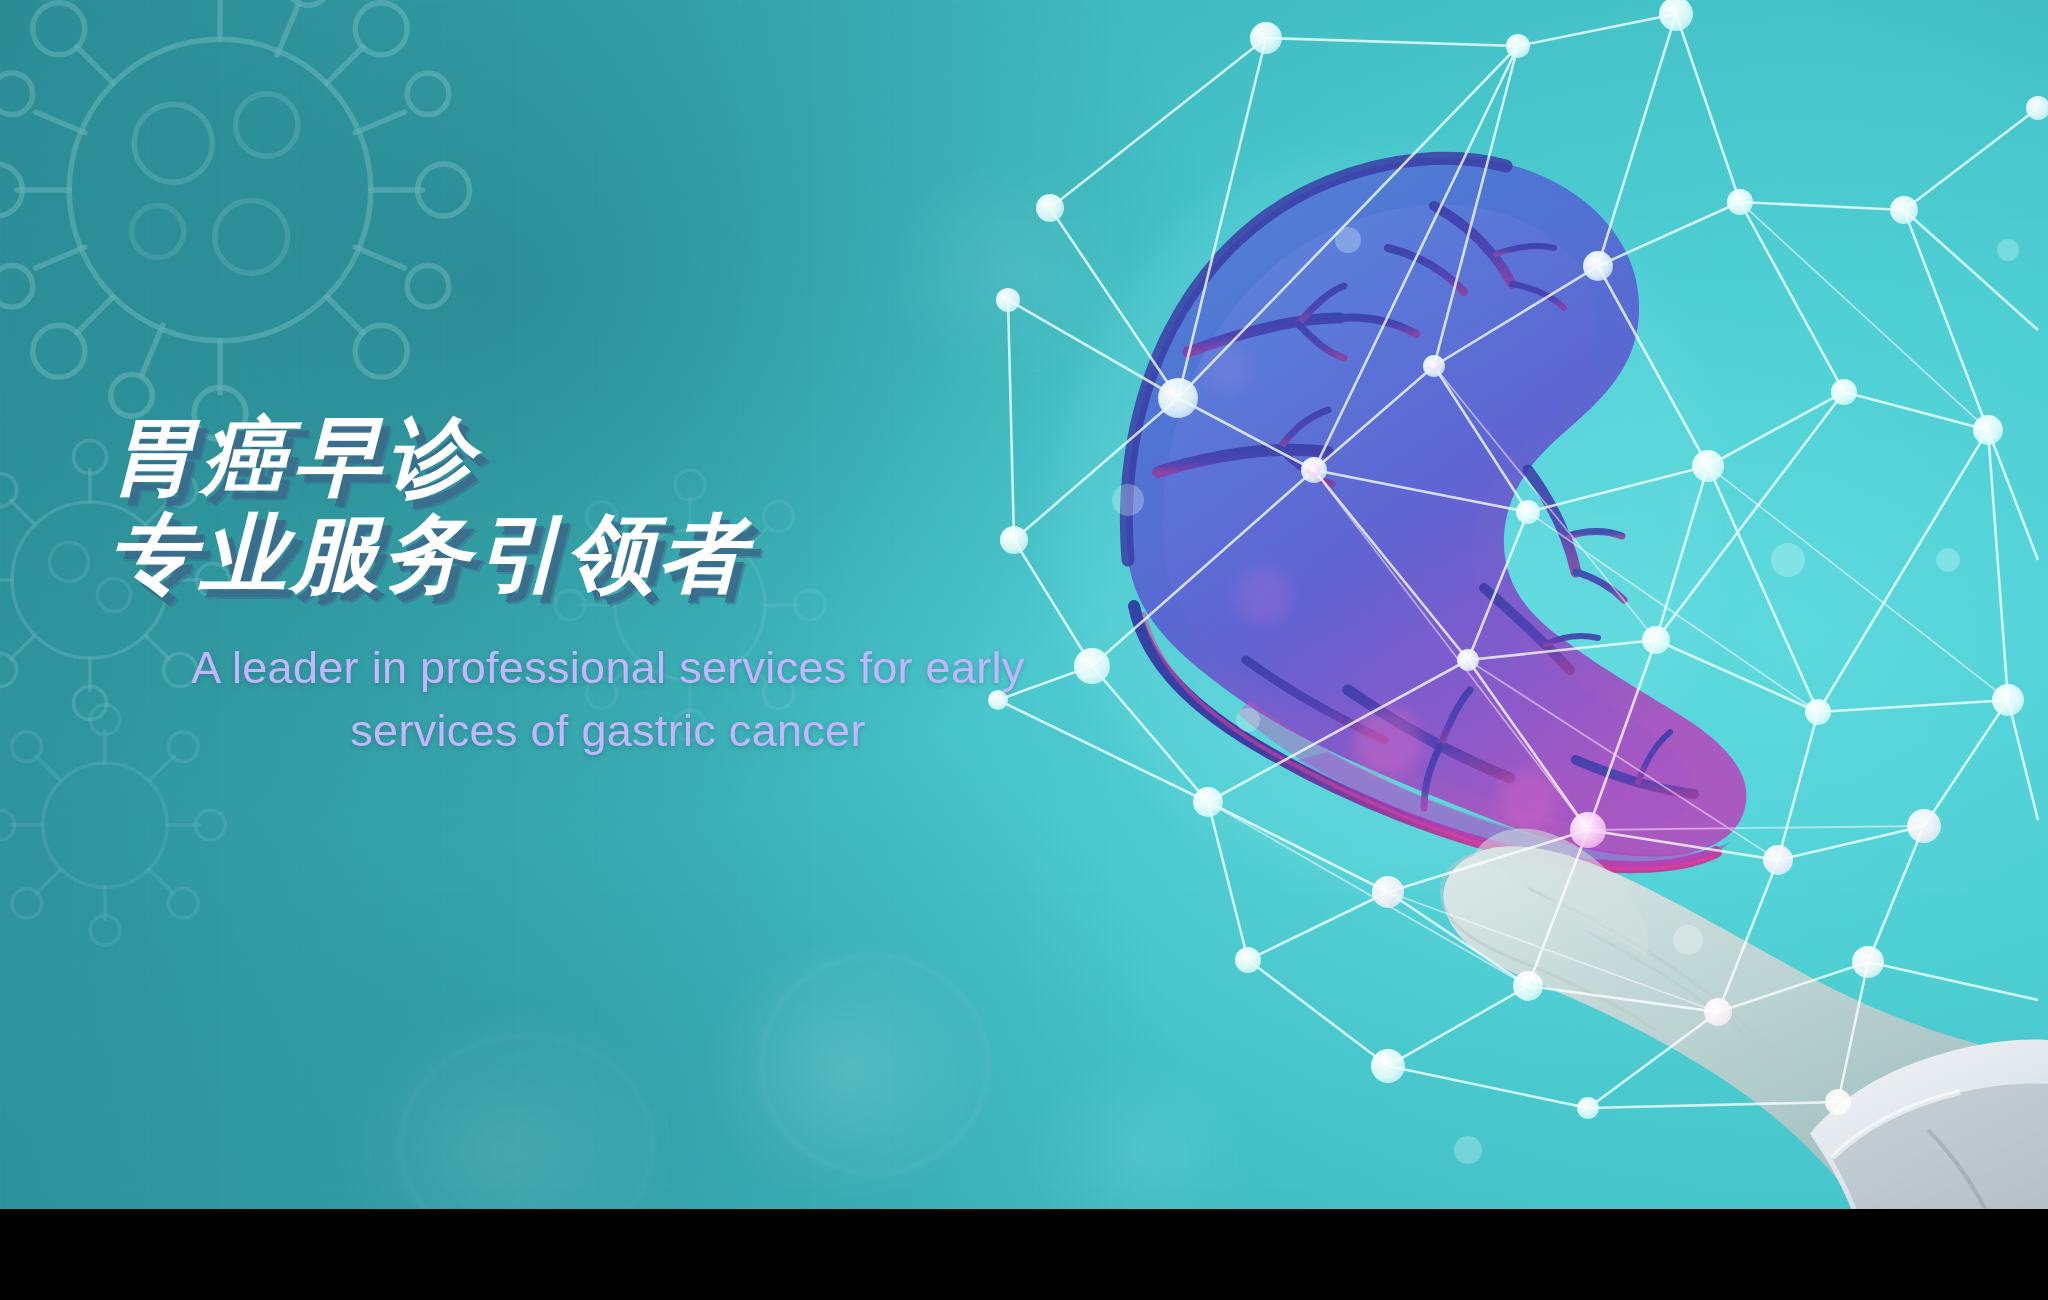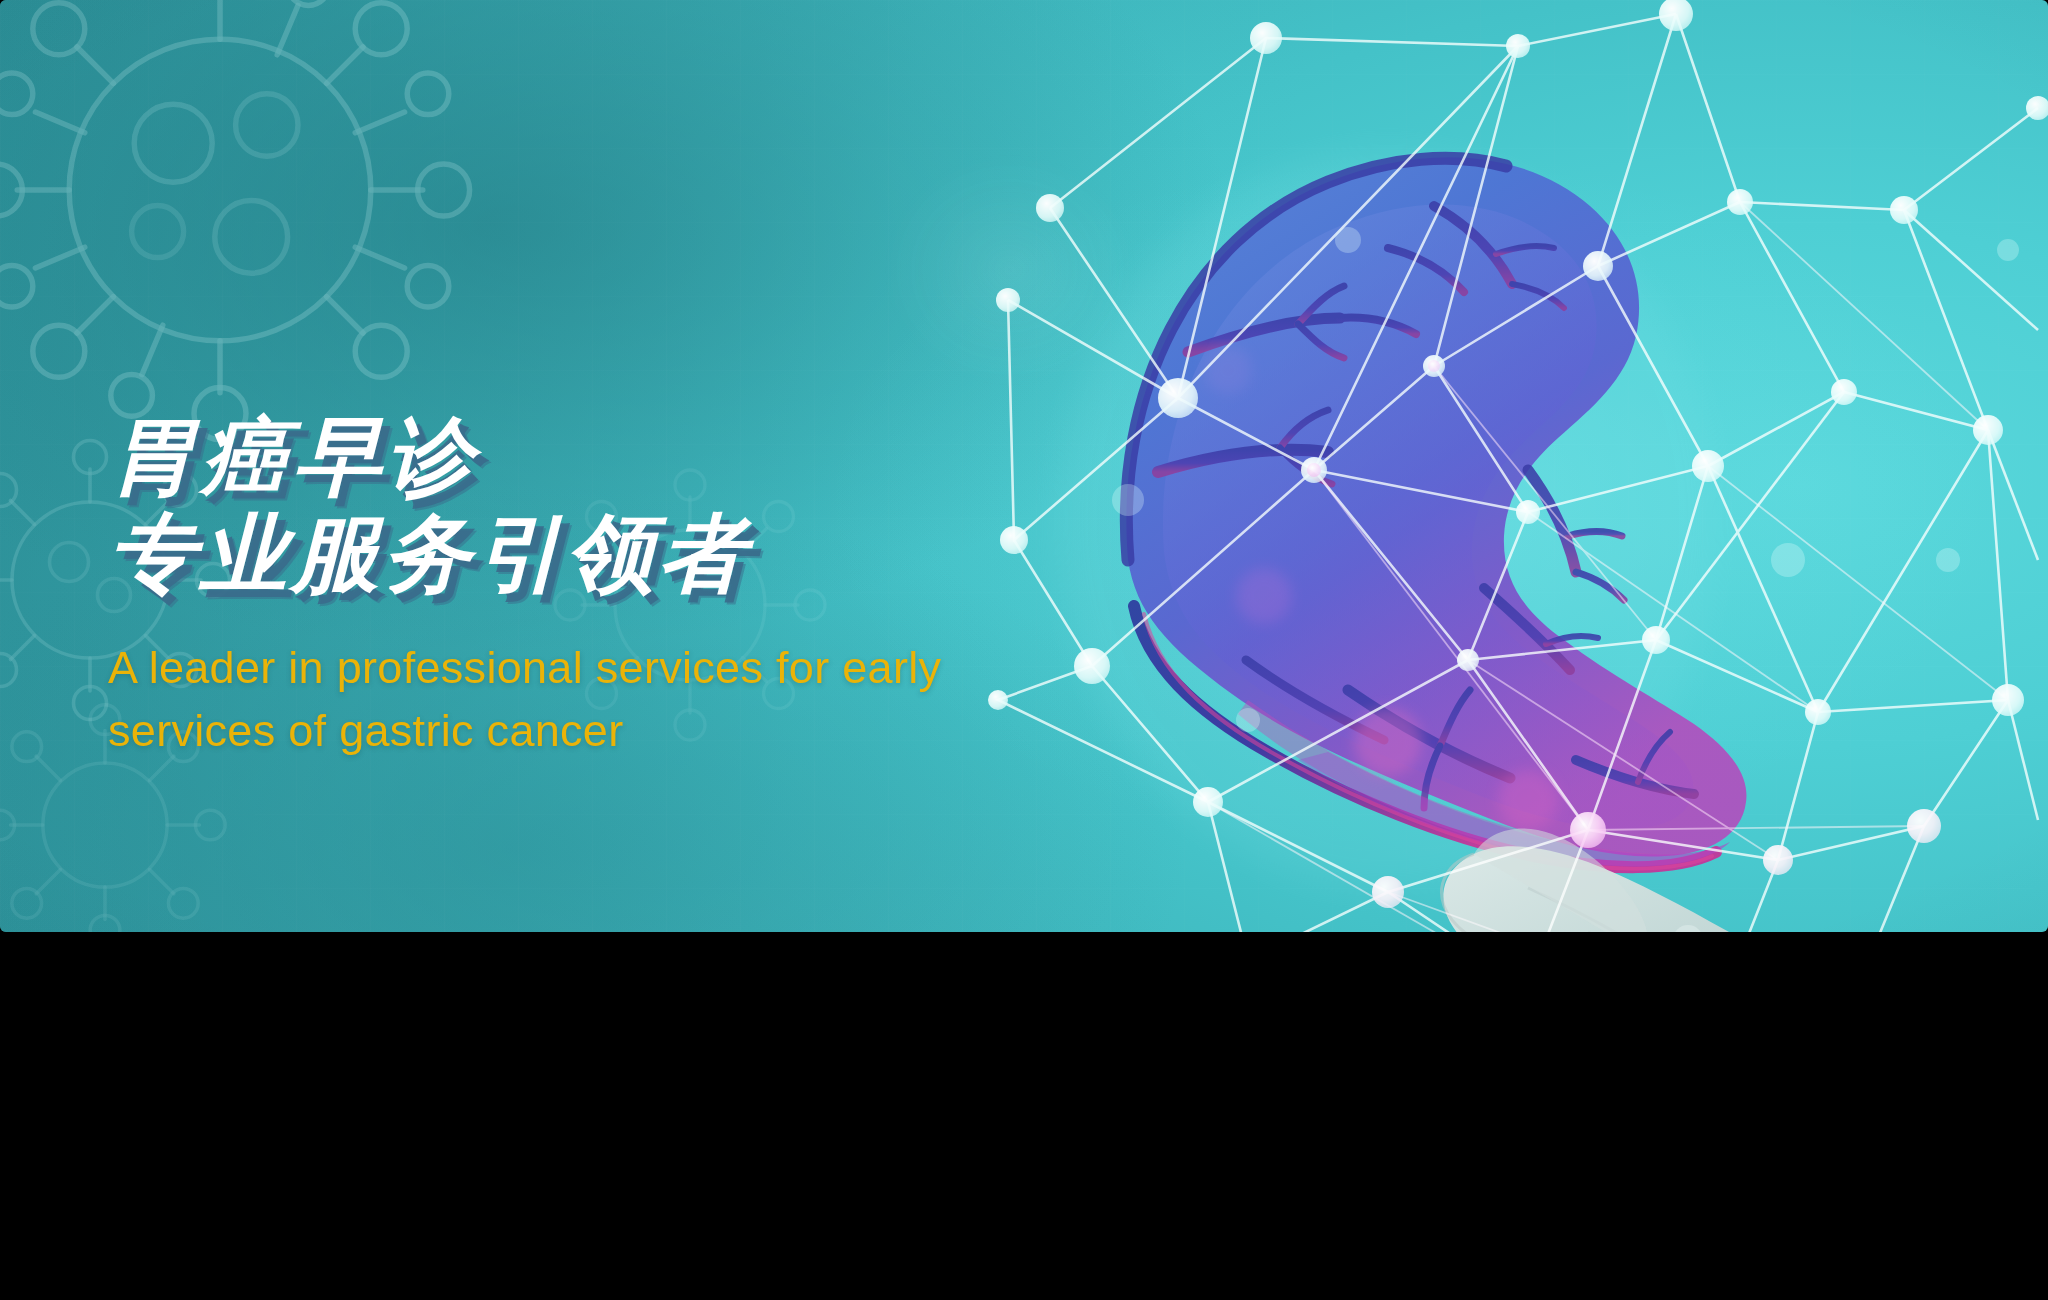--- a/index.html
+++ b/index.html
@@ -1,18 +1,18 @@
 <!DOCTYPE html>
 <html><head>
 <meta charset="utf-8">
 <style>
   html,body{margin:0;padding:0;background:#000;}
   body{width:2048px;height:1300px;overflow:hidden;font-family:"Liberation Sans",sans-serif;}
 
-  #banner{position:relative;width:2048px;height:932px;overflow:hidden;border-radius:6px;}
+  #banner{position:relative;width:2048px;height:1209px;overflow:hidden;}
 
   
   .bg-base{position:absolute;inset:0;
     background:
       radial-gradient(115% 140% at 88% 52%, #5ad8dc 0%, #4ecfd4 20%, #44c2c8 38%, #3cb1b8 56%, #35a0a8 74%, #2f939c 100%);
   }
   .bg-left-wash{position:absolute;inset:0;
     background:linear-gradient(100deg, rgba(40,136,144,.62) 0%, rgba(48,150,157,.34) 22%, rgba(60,170,176,.08) 42%, rgba(255,255,255,0) 60%);
   }
   .bg-topleft-dark{position:absolute;left:-12%;top:-22%;width:72%;height:92%;
@@ -61,22 +61,23 @@
     color:#ffffff;white-space:nowrap;
     transform:scaleX(1.03);transform-origin:left center;
     text-shadow:
       7px 8px 0 rgba(58,108,140,.92),
       9px 10px 0 rgba(58,108,140,.50);
   }
   .headline-2{letter-spacing:4px;}
   .subtitle{
     margin-top:34px;
     font-size:45px;line-height:63px;font-weight:400;
-    color:#eab308;letter-spacing:.3px;
+    color:#c4b5fd;letter-spacing:.3px;
     text-shadow:0 2px 5px rgba(24,86,94,.32);
+    text-align:center;
   }
   .subtitle div{white-space:nowrap;}
 
   
   .art{position:absolute;right:0;top:0;width:1220px;height:1300px;}
   .art svg{position:absolute;inset:0;width:100%;height:100%;overflow:visible;}
   .art-net{mix-blend-mode:screen;}
 </style>
 </head>
 <body>

